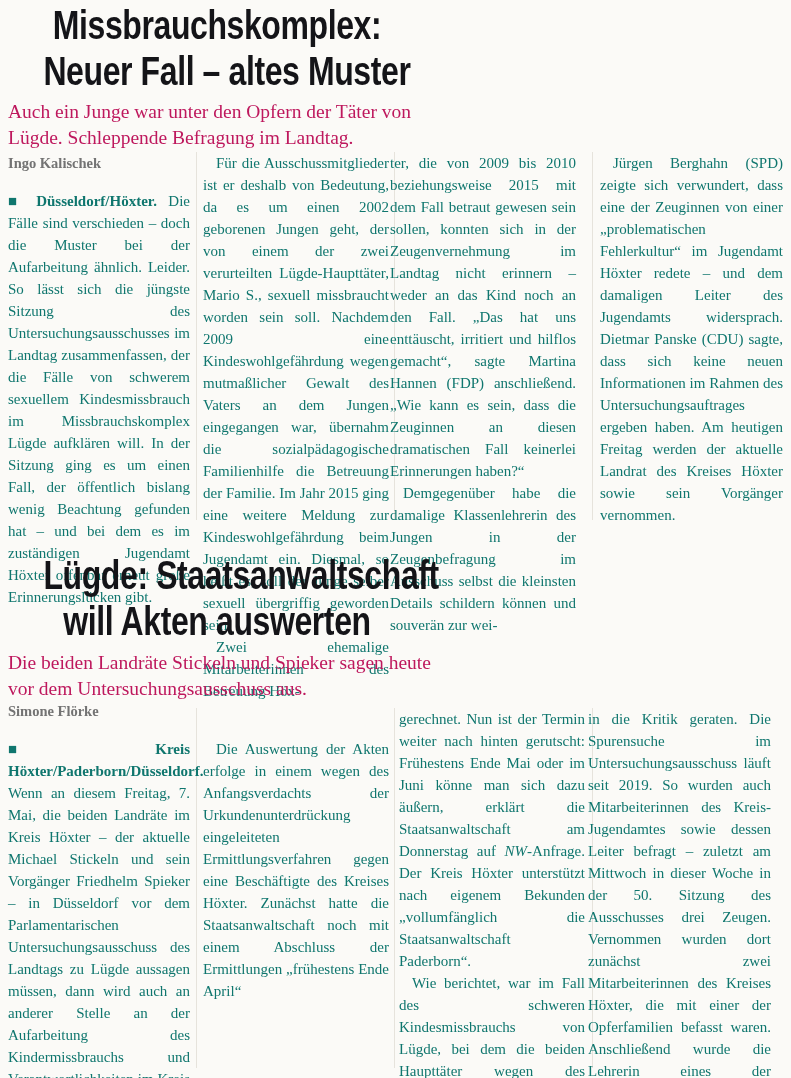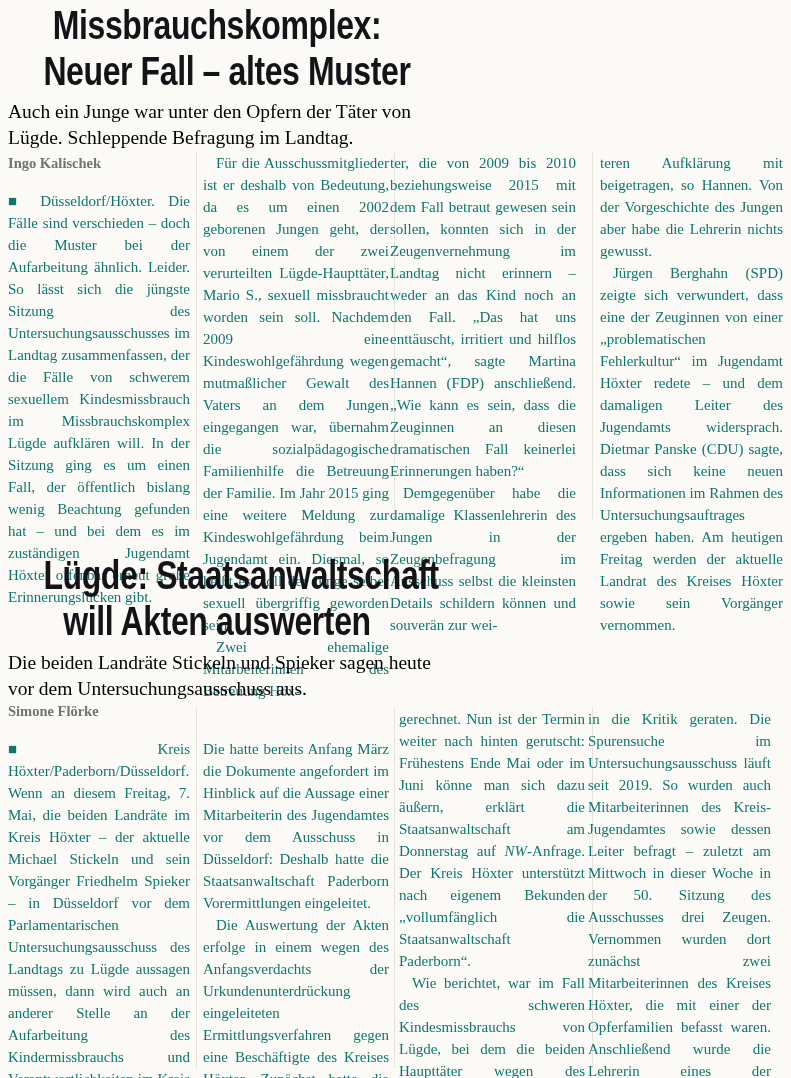--- a/index.html
+++ b/index.html
@@ -26,21 +26,21 @@
     transform:scaleX(0.8);
     transform-origin:50% 0;
   }
   .hl-line{display:block;white-space:nowrap;}
   
   .subtitle{
     margin:0;
     font-family:"Liberation Serif",serif;
     font-size:19.5px;
     line-height:26px;
-    color:#000000;
+    color:#be185d;
   }
   #a1-subtitle{width:428px;text-align:left;}
   #a2-subtitle{width:424px;text-align:left;}
   
   .byline{
     margin:0;
     font-family:"Liberation Serif",serif;
     font-weight:700;
     font-size:14.5px;
     color:#737373;
@@ -48,21 +48,21 @@
   
   .col{
     font-family:"Liberation Serif",serif;
     font-size:15px;
     line-height:22px;
     text-align:justify;
     color:#0f766e;
   }
   .col p{margin:0;}
   .col p.indent{text-indent:13px;}
-  .dateline{font-weight:400;}
+  .dateline{font-weight:700;}
   .col i{font-style:italic;}
   
   #a1-c1{left:8px;  top:190px;width:182px;}
   #a1-c2{left:203px;top:152px;width:186px;}
   #a1-c3{left:390px;top:152px;width:186px;}
   #a1-c4{left:600px;top:152px;width:183px;}
   
   #a2-c1{left:8px;  top:738px;width:182px;}
   #a2-c2{left:203px;top:738px;width:186px;}
   #a2-c3{left:399px;top:708px;width:186px;}
@@ -97,37 +97,35 @@
       </div>
     <div id="a1-c2" class="abs col">
         <p class="para indent">Für die Ausschussmitglieder ist er deshalb von Bedeutung, da es um einen 2002 geborenen Jungen geht, der von einem der zwei verurteilten Lügde-Haupttäter, Mario S., sexuell missbraucht worden sein soll. Nachdem 2009 eine Kindeswohlgefährdung wegen mutmaßlicher Gewalt des Vaters an dem Jungen eingegangen war, übernahm die sozialpädagogische Familienhilfe die Betreuung der Familie. Im Jahr 2015 ging eine weitere Meldung zur Kindeswohlgefährdung beim Jugendamt ein. Diesmal, so heißt es, soll der Junge selber sexuell übergriffig geworden sein.</p>
         <p class="para indent">Zwei ehemalige Mitarbeiterinnen des Betreuung Höx-</p>
       </div>
     <div id="a1-c3" class="abs col">
         <p class="para">ter, die von 2009 bis 2010 beziehungsweise 2015 mit dem Fall betraut gewesen sein sollen, konnten sich in der Zeugenvernehmung im Landtag nicht erinnern – weder an das Kind noch an den Fall. „Das hat uns enttäuscht, irritiert und hilflos gemacht“, sagte Martina Hannen (FDP) anschließend. „Wie kann es sein, dass die Zeuginnen an diesen dramatischen Fall keinerlei Erinnerungen haben?“</p>
         <p class="para indent">Demgegenüber habe die damalige Klassenlehrerin des Jungen in der Zeugenbefragung im Ausschuss selbst die kleinsten Details schildern können und souverän zur wei-</p>
       </div>
     <div id="a1-c4" class="abs col">
-        <p class="para">teren Aufklärung mit beigetragen, so Hannen. Von der Vorgeschichte des Jungen aber habe die Lehrerin nichts gewusst.</p>
         <p class="para indent">Jürgen Berghahn (SPD) zeigte sich verwundert, dass eine der Zeuginnen von einer „problematischen Fehlerkultur“ im Jugendamt Höxter redete – und dem damaligen Leiter des Jugendamts widersprach. Dietmar Panske (CDU) sagte, dass sich keine neuen Informationen im Rahmen des Untersuchungsauftrages ergeben haben. Am heutigen Freitag werden der aktuelle Landrat des Kreises Höxter sowie sein Vorgänger vernommen.</p>
       </div>
   </section>
 
   <section>
     <h1 class="abs headline" style="left:0;top:552px;">
       <span class="hl-line">Lügde: Staatsanwaltschaft</span>
       <span class="hl-line">will Akten auswerten</span>
     </h1>
     <p id="a2-subtitle" class="abs subtitle" style="left:8px;top:650px;">Die beiden Landräte Stickeln und Spieker sagen heute vor dem Untersuchungsausschuss aus.</p>
     <p class="abs byline" style="left:8px;top:703px;">Simone Flörke</p>
     <div id="a2-c1" class="abs col">
         <p class="para"><span class="dateline">■ Kreis Höxter/Paderborn/Düsseldorf. </span>Wenn an diesem Freitag, 7. Mai, die beiden Landräte im Kreis Höxter – der aktuelle Michael Stickeln und sein Vorgänger Friedhelm Spieker – in Düsseldorf vor dem Parlamentarischen Untersuchungsausschuss des Landtags zu Lügde aussagen müssen, dann wird auch an anderer Stelle an der Aufarbeitung des Kindermissbrauchs und Verantwortlichkeiten im Kreis Höxter gearbeitet: Denn derzeit liegen Akten des Jugendamtes in Höxter zur Auswertung bei der Staatsanwaltschaft Paderborn.</p>
       </div>
     <div id="a2-c2" class="abs col">
-        <p class="para">Die hatte bereits Anfang März die Dokumente angefordert im Hinblick auf die Aussage einer Mitarbeiterin des Jugendamtes vor dem Ausschuss in Düsseldorf: Deshalb hatte die Staatsanwaltschaft Paderborn Vorermittlungen eingeleitet.</p>
         <p class="para indent">Die Auswertung der Akten erfolge in einem wegen des Anfangsverdachts der Urkundenunterdrückung eingeleiteten Ermittlungsverfahren gegen eine Beschäftigte des Kreises Höxter. Zunächst hatte die Staatsanwaltschaft noch mit einem Abschluss der Ermittlungen „frühestens Ende April“</p>
       </div>
     <div id="a2-c3" class="abs col">
         <p class="para">gerechnet. Nun ist der Termin weiter nach hinten gerutscht: Frühestens Ende Mai oder im Juni könne man sich dazu äußern, erklärt die Staatsanwaltschaft am Donnerstag auf <i>NW</i>-Anfrage. Der Kreis Höxter unterstützt nach eigenem Bekunden „vollumfänglich die Staatsanwaltschaft Paderborn“.</p>
         <p class="para indent">Wie berichtet, war im Fall des schweren Kindesmissbrauchs von Lügde, bei dem die beiden Haupttäter wegen des sexuellen Missbrauchs an 33 Kindern zu langjährigen Haftstrafen mit anschließender Sicherungsverwahrung verurteilt worden waren, das Jugendamt des Kreises Höxter</p>
       </div>
     <div id="a2-c4" class="abs col">
         <p class="para">in die Kritik geraten. Die Spurensuche im Untersuchungsausschuss läuft seit 2019. So wurden auch Mitarbeiterinnen des Kreis-Jugendamtes sowie dessen Leiter befragt – zuletzt am Mittwoch in dieser Woche in der 50. Sitzung des Ausschusses drei Zeugen. Vernommen wurden dort zunächst zwei Mitarbeiterinnen des Kreises Höxter, die mit einer der Opferfamilien befasst waren. Anschließend wurde die Lehrerin eines der Opferkinder befragt, die mit dem Jugendamt in Kontakt war.</p>
       </div>
   </section>

